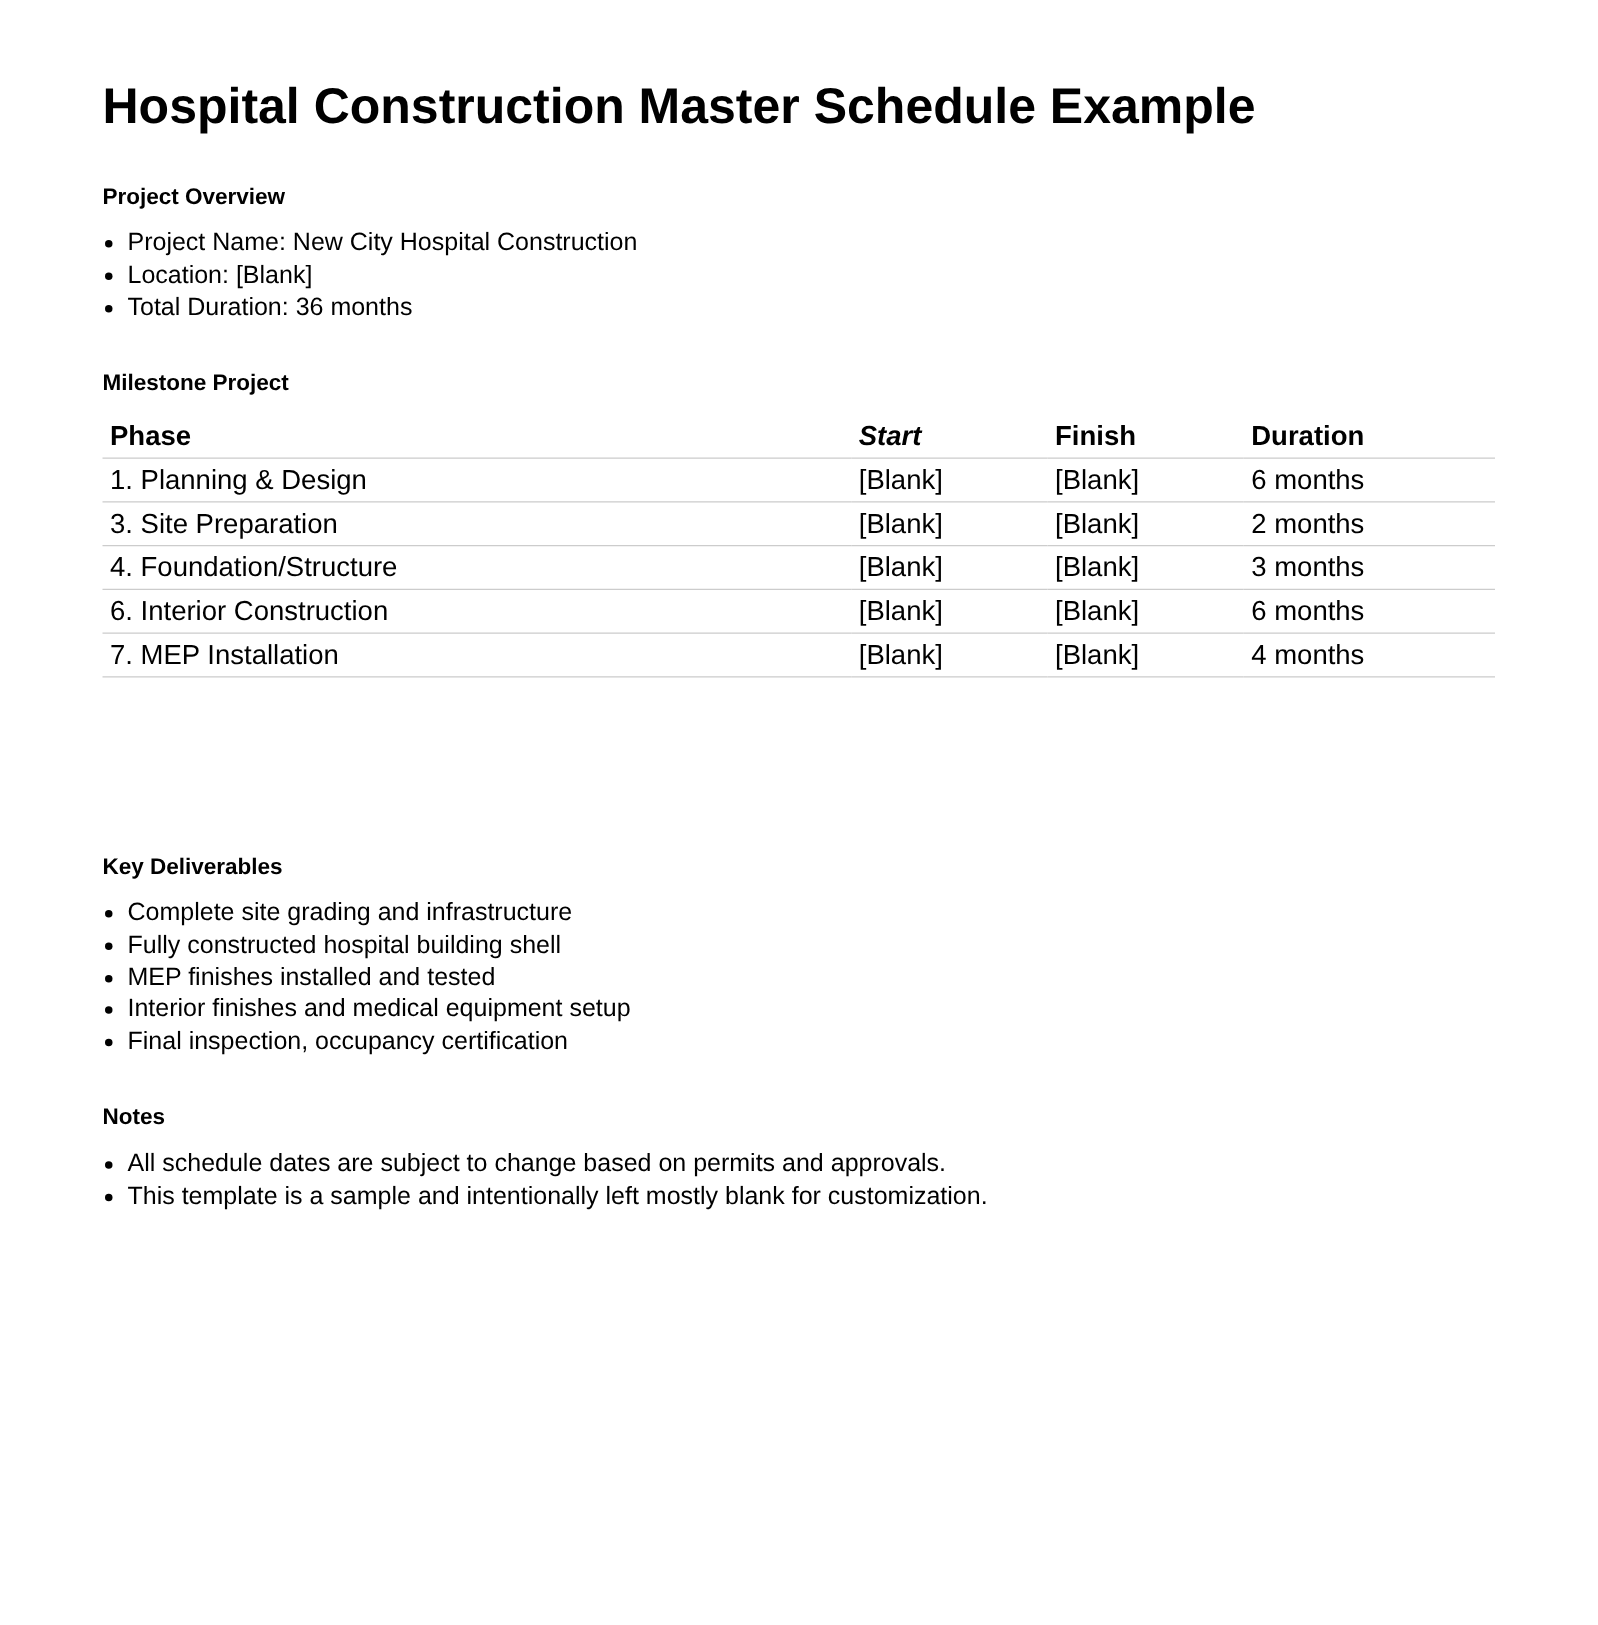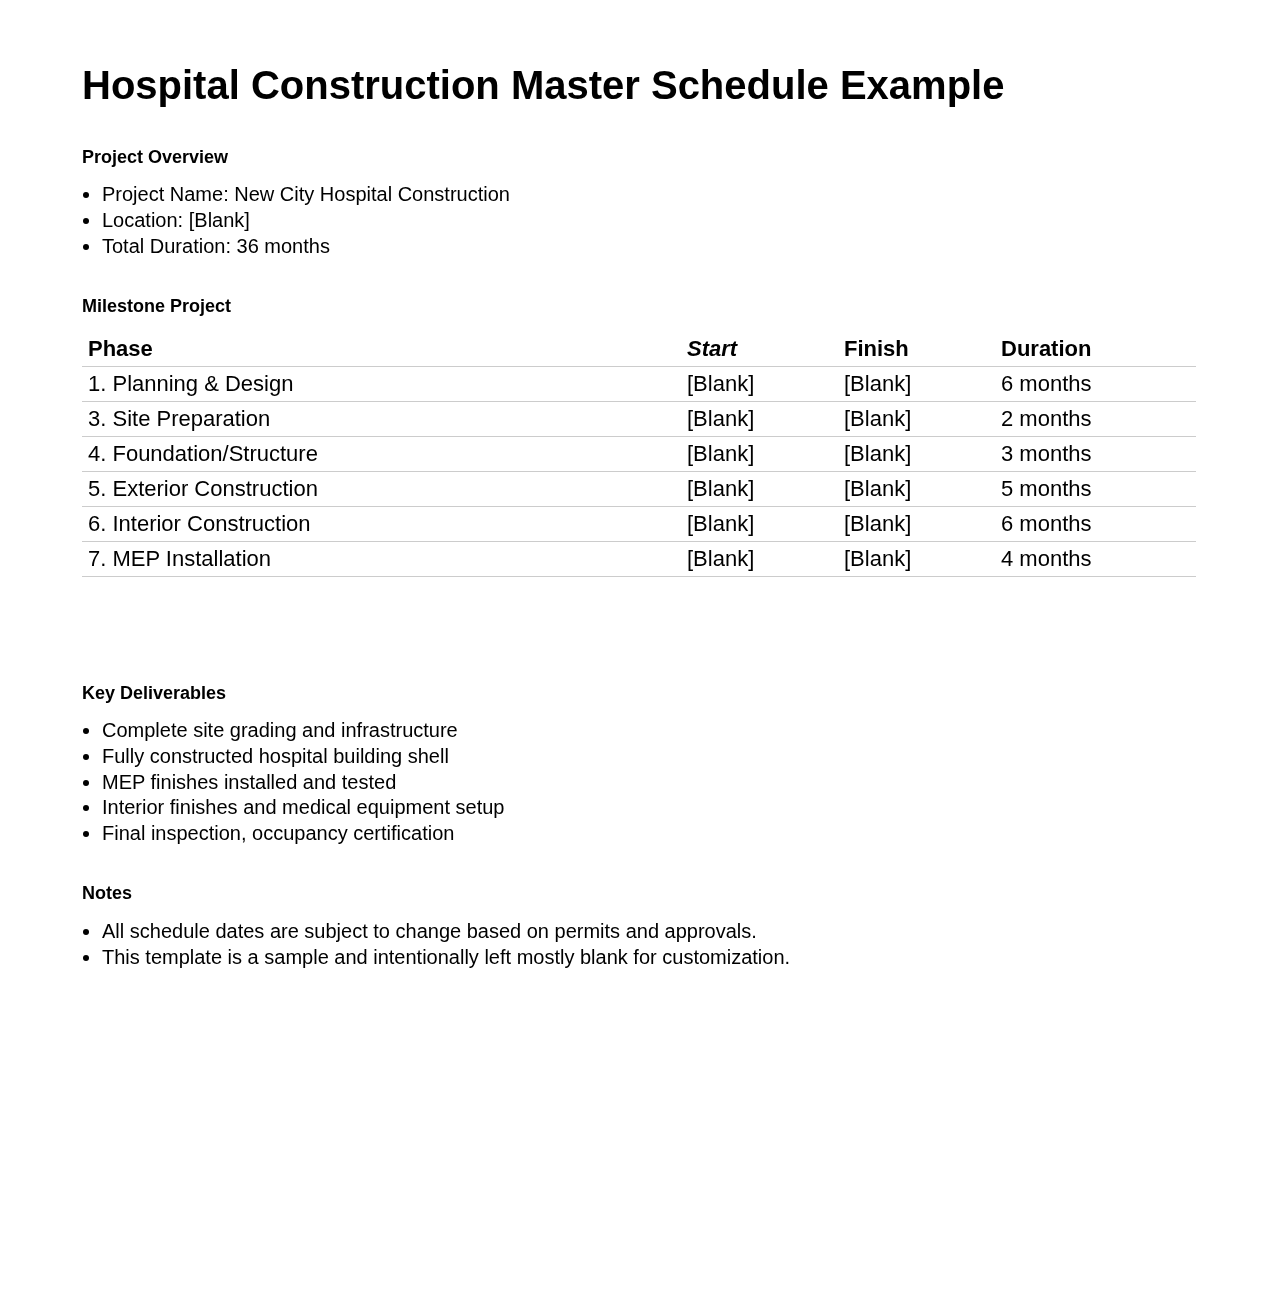--- a/index.html
+++ b/index.html
@@ -115,26 +115,20 @@
         <td>[Blank]</td>
         <td>2 months</td>
       </tr>
       <tr>
         <td>4. Foundation/Structure</td>
         <td>[Blank]</td>
         <td>[Blank]</td>
         <td>3 months</td>
       </tr>
       <tr>
-        <td>5. Exterior Construction</td>
-        <td>[Blank]</td>
-        <td>[Blank]</td>
-        <td>5 months</td>
-      </tr>
-      <tr>
         <td>6. Interior Construction</td>
         <td>[Blank]</td>
         <td>[Blank]</td>
         <td>6 months</td>
       </tr>
       <tr>
         <td>7. MEP Installation</td>
         <td>[Blank]</td>
         <td>[Blank]</td>
         <td>4 months</td>

